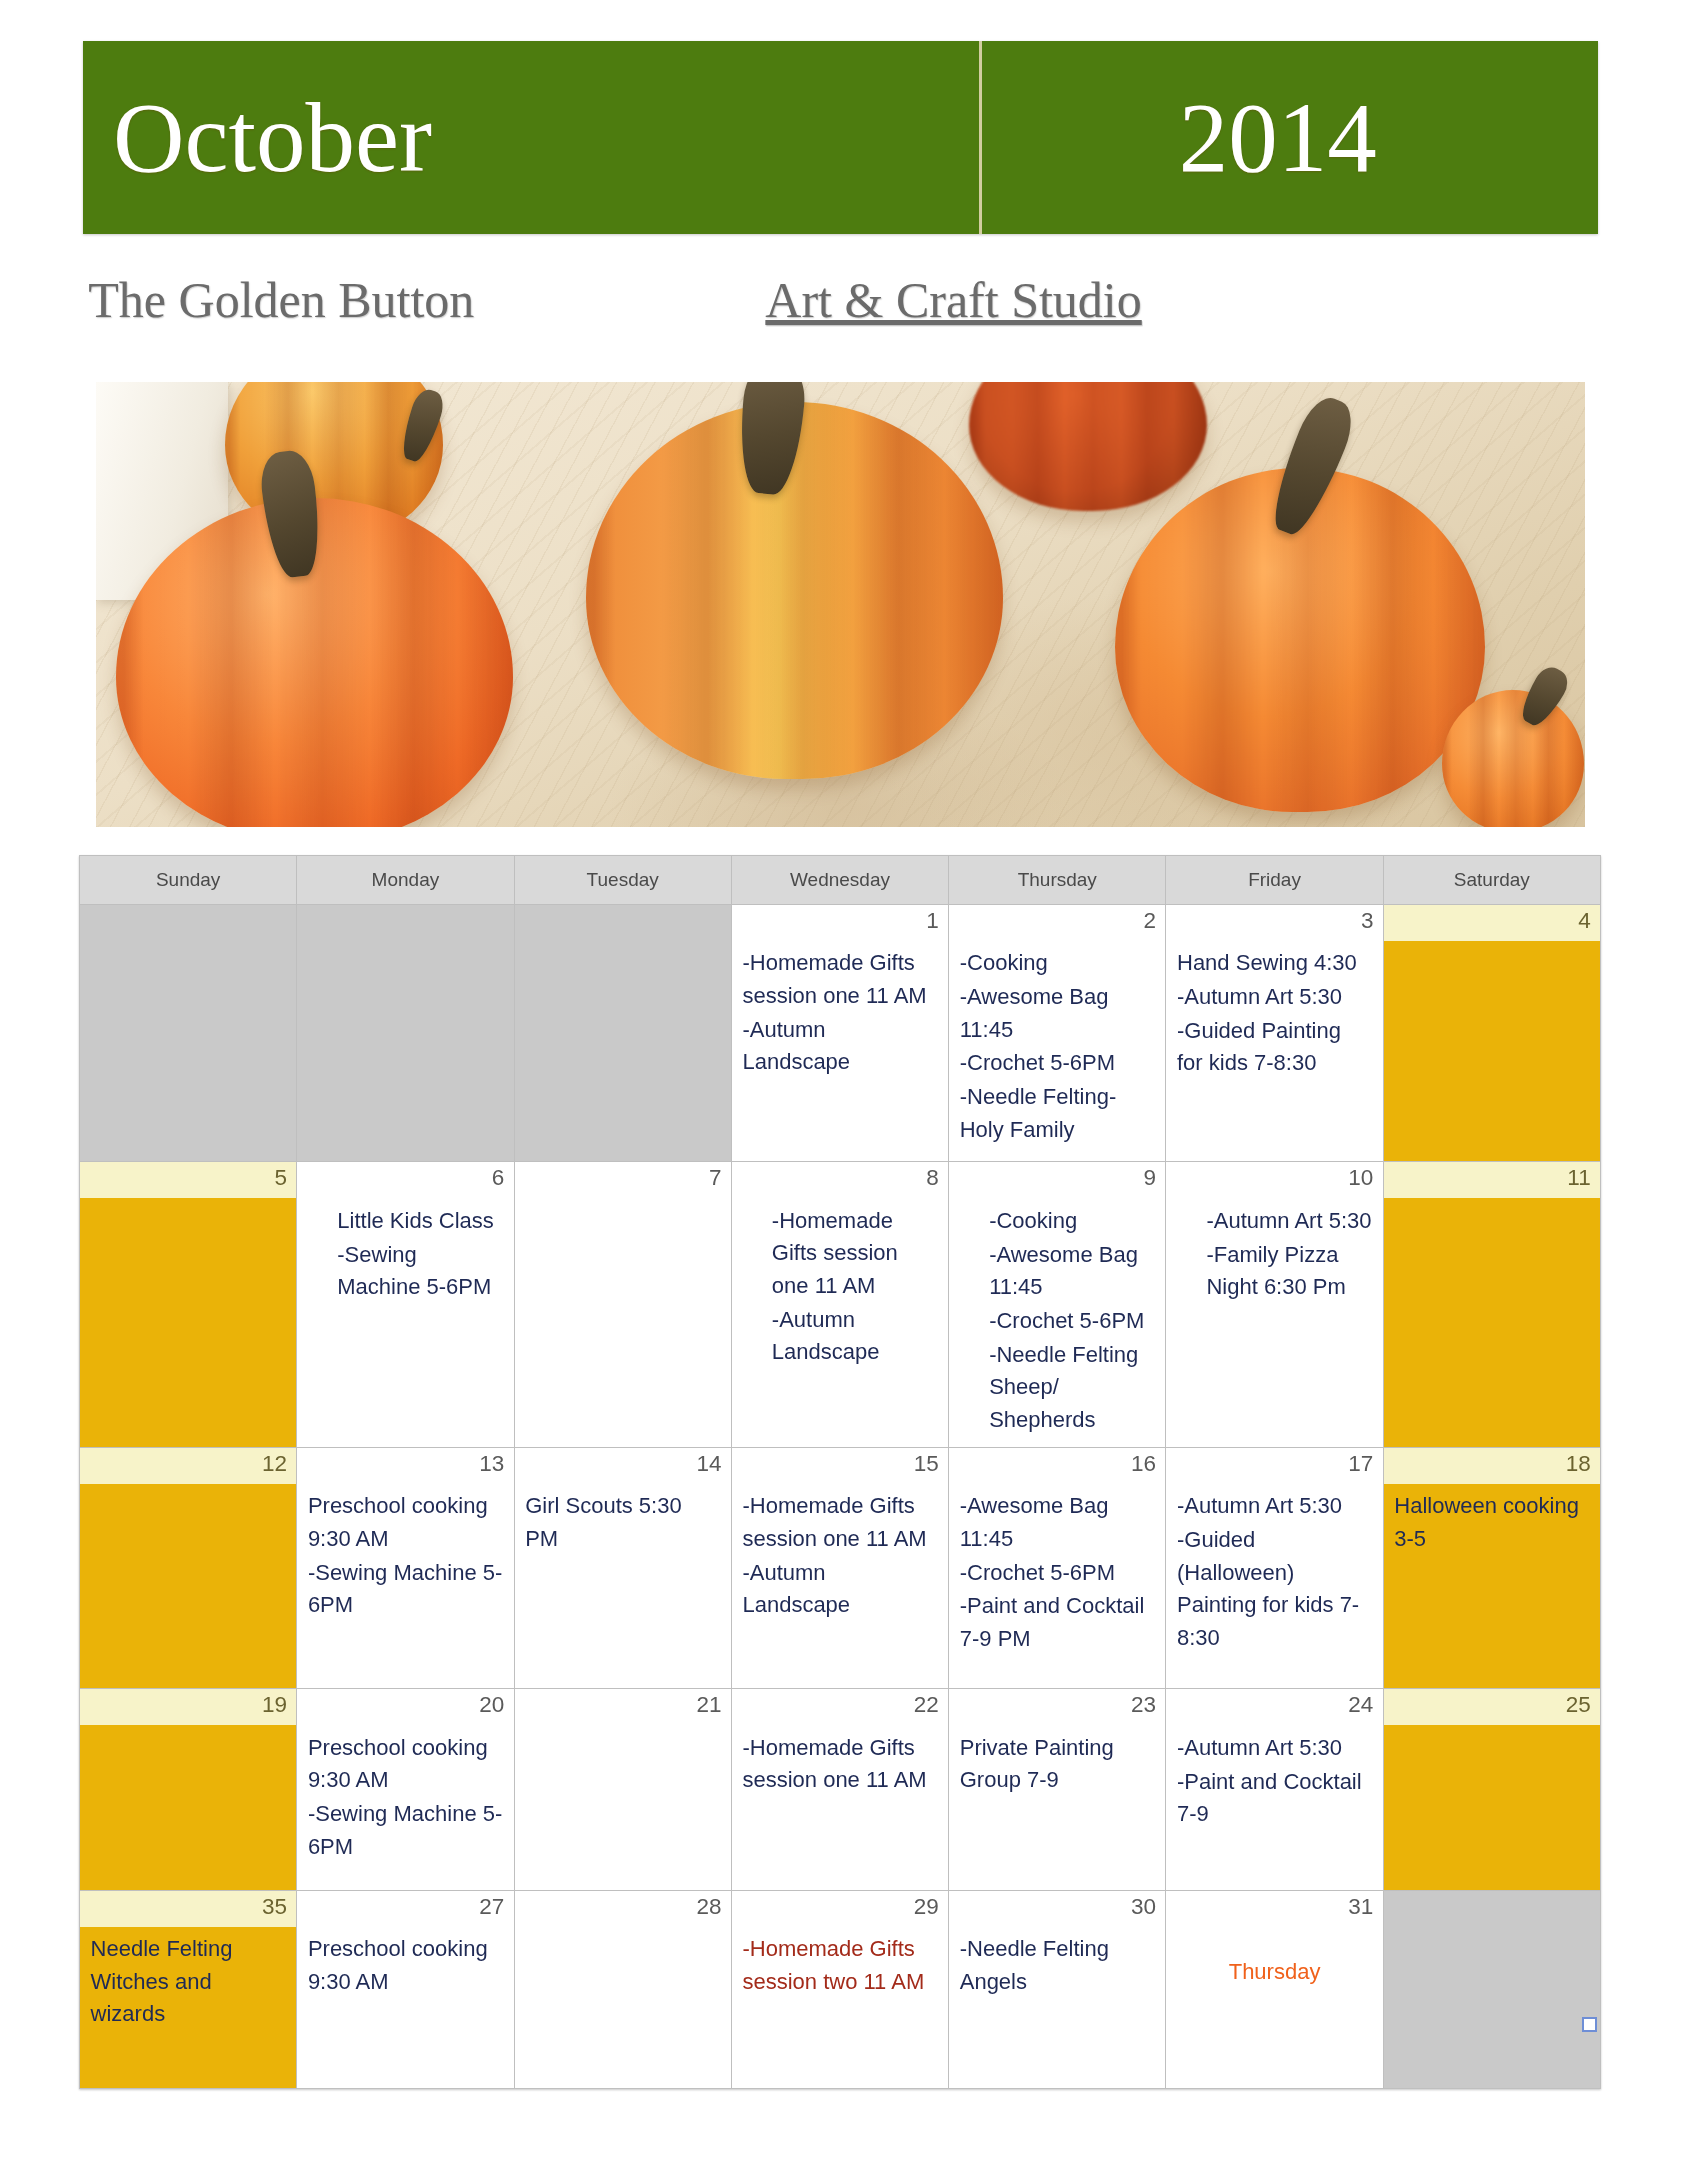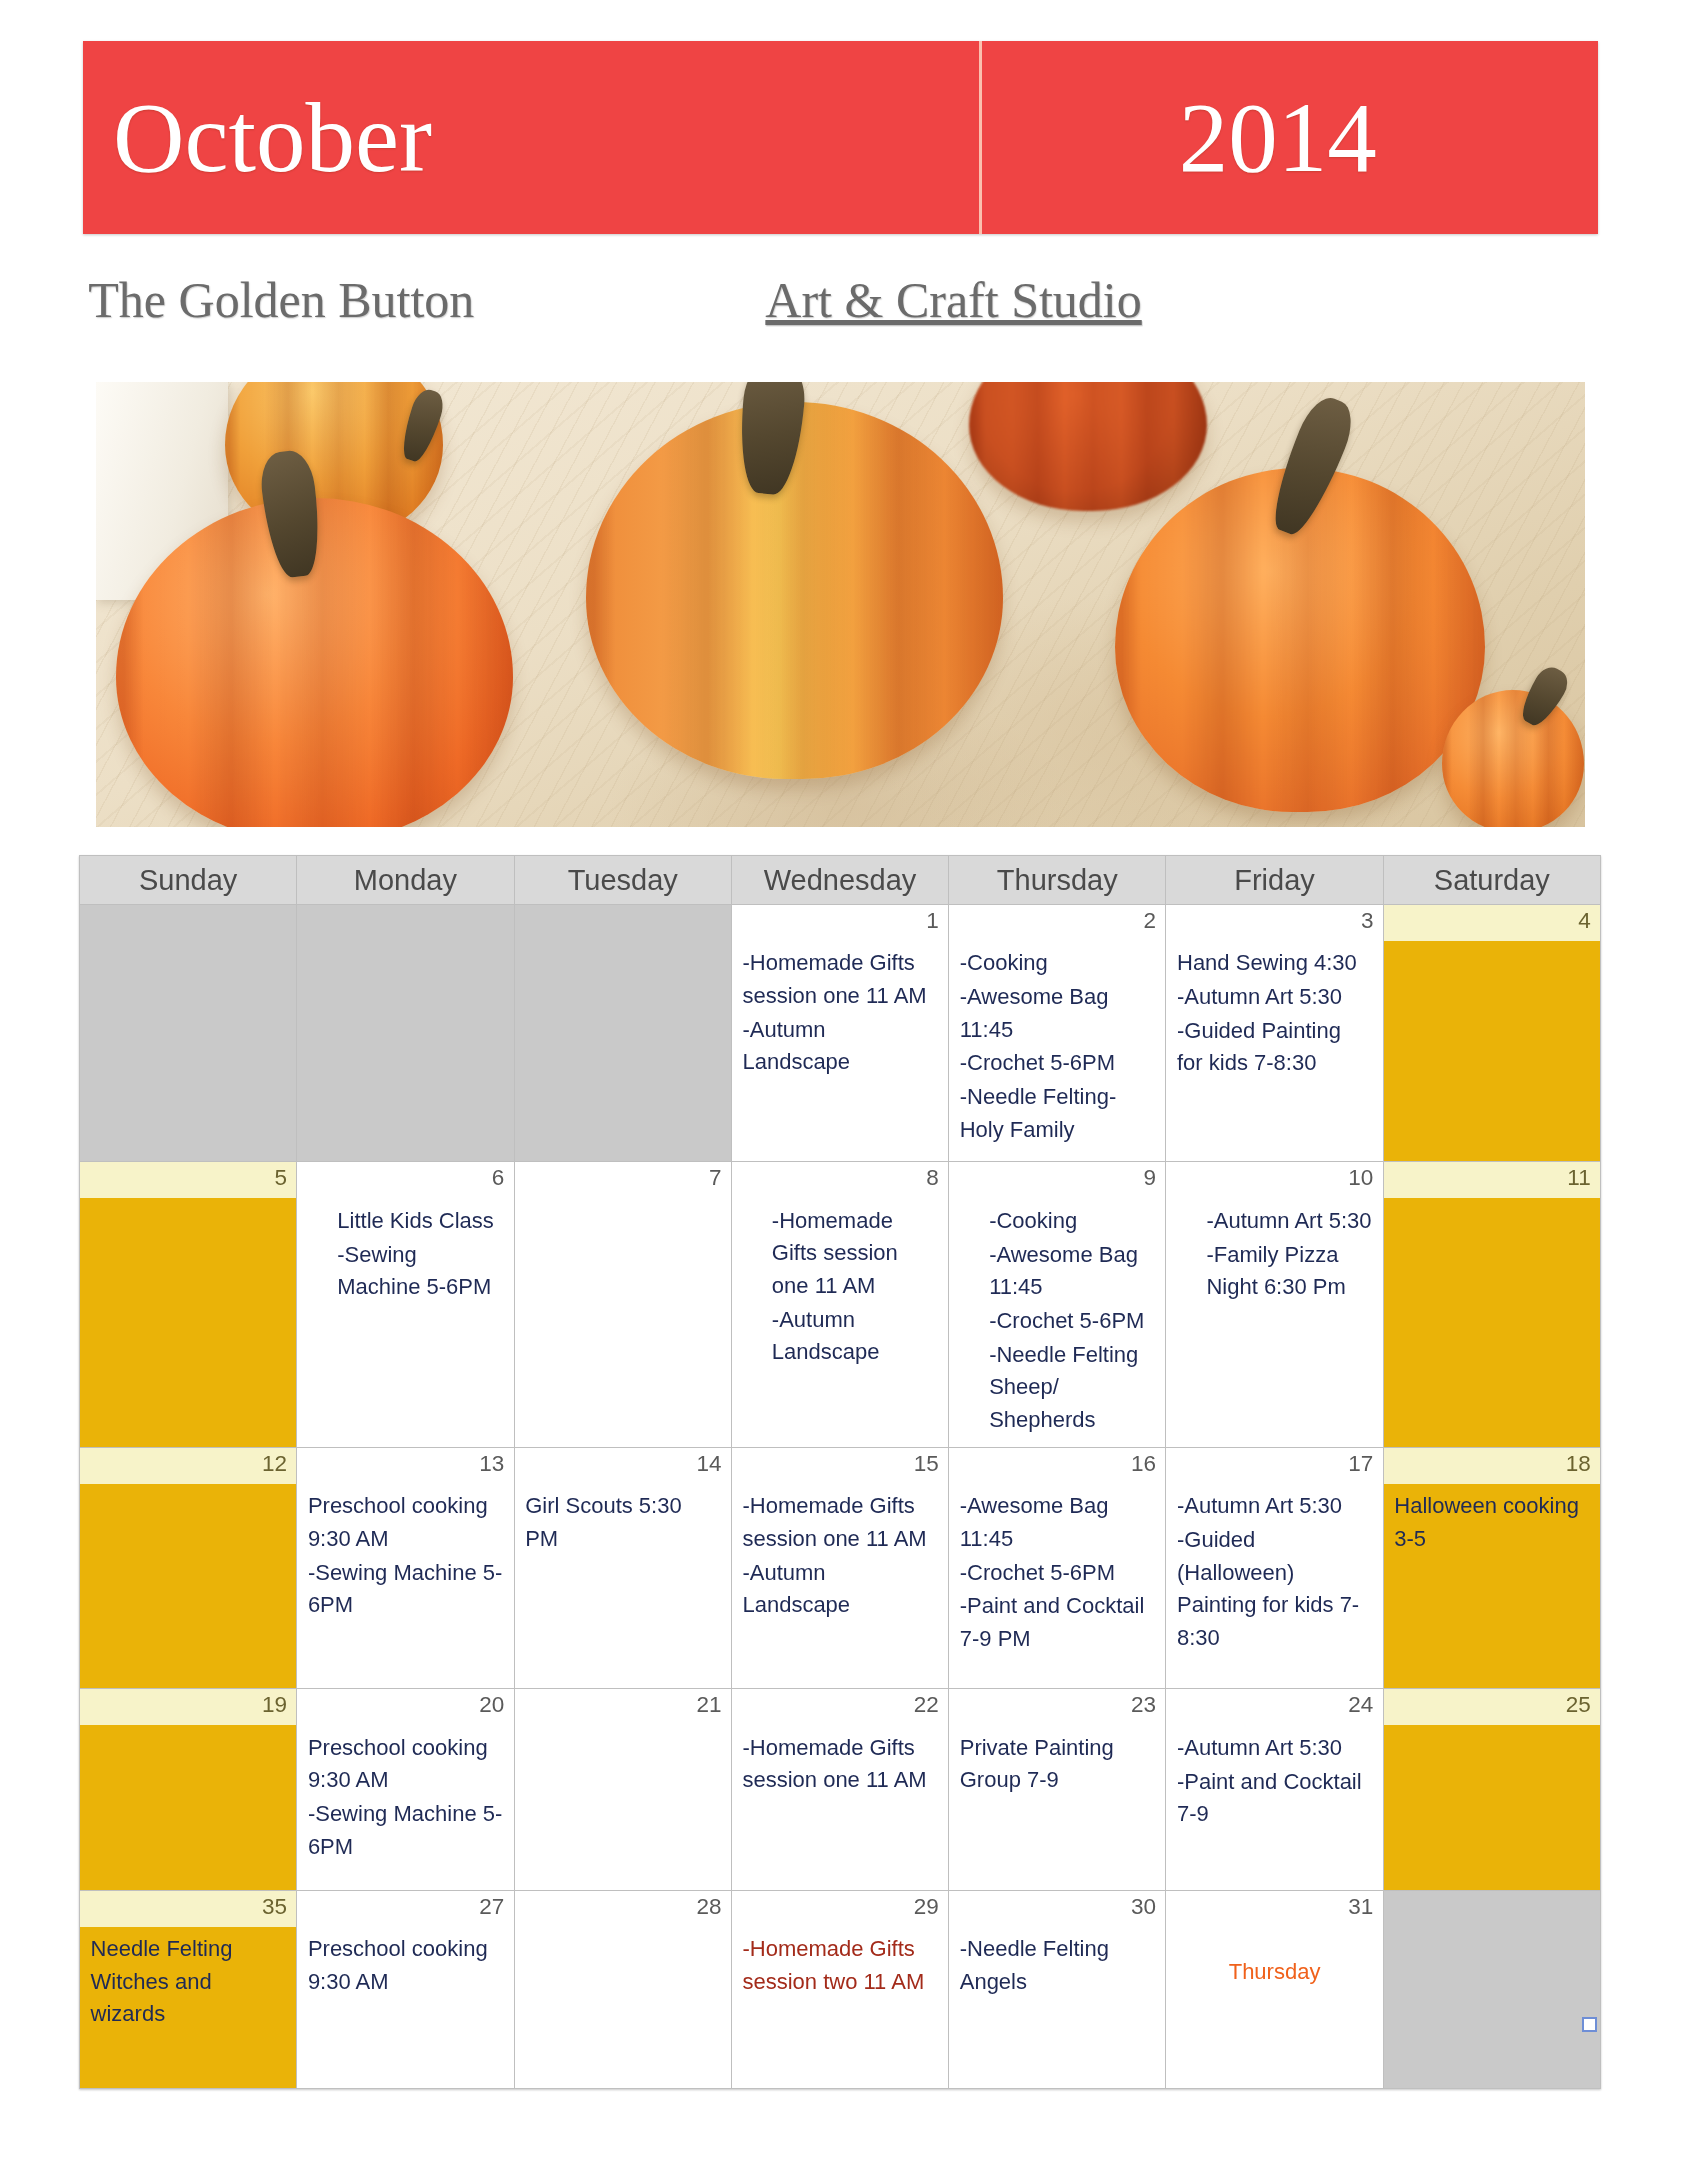--- a/index.html
+++ b/index.html
@@ -22,21 +22,21 @@
     box-sizing: border-box;
   }
 
   
   .banner {
     position: absolute;
     left: 83px;
     top: 41px;
     width: 1515px;
     height: 193px;
-    background: #ef4444;
+    background: #4d7c0f;
     box-shadow: 0 1.3px 2.6px rgba(0,0,0,0.22);
     display: flex;
     align-items: stretch;
   }
   .banner-left {
     width: 896px;
     display: flex;
     align-items: center;
     box-sizing: border-box;
     padding-left: 30px;
@@ -165,21 +165,21 @@
   }
   .calendar td, .calendar th {
     border: 0.7px solid #bfbfbf;
     padding: 0;
     vertical-align: top;
   }
   .calendar th {
     background: #d9d9d9;
     font-family: "Liberation Sans", sans-serif;
     font-weight: normal;
-    font-size: 29px;
+    font-size: 19px;
     color: #4a4a4a;
     height: 48px;
     text-align: center;
     vertical-align: middle;
   }
   td.daynum {
     height: 33px;
     text-align: right;
     font-size: 22.5px;
     color: #5a5a5a;

